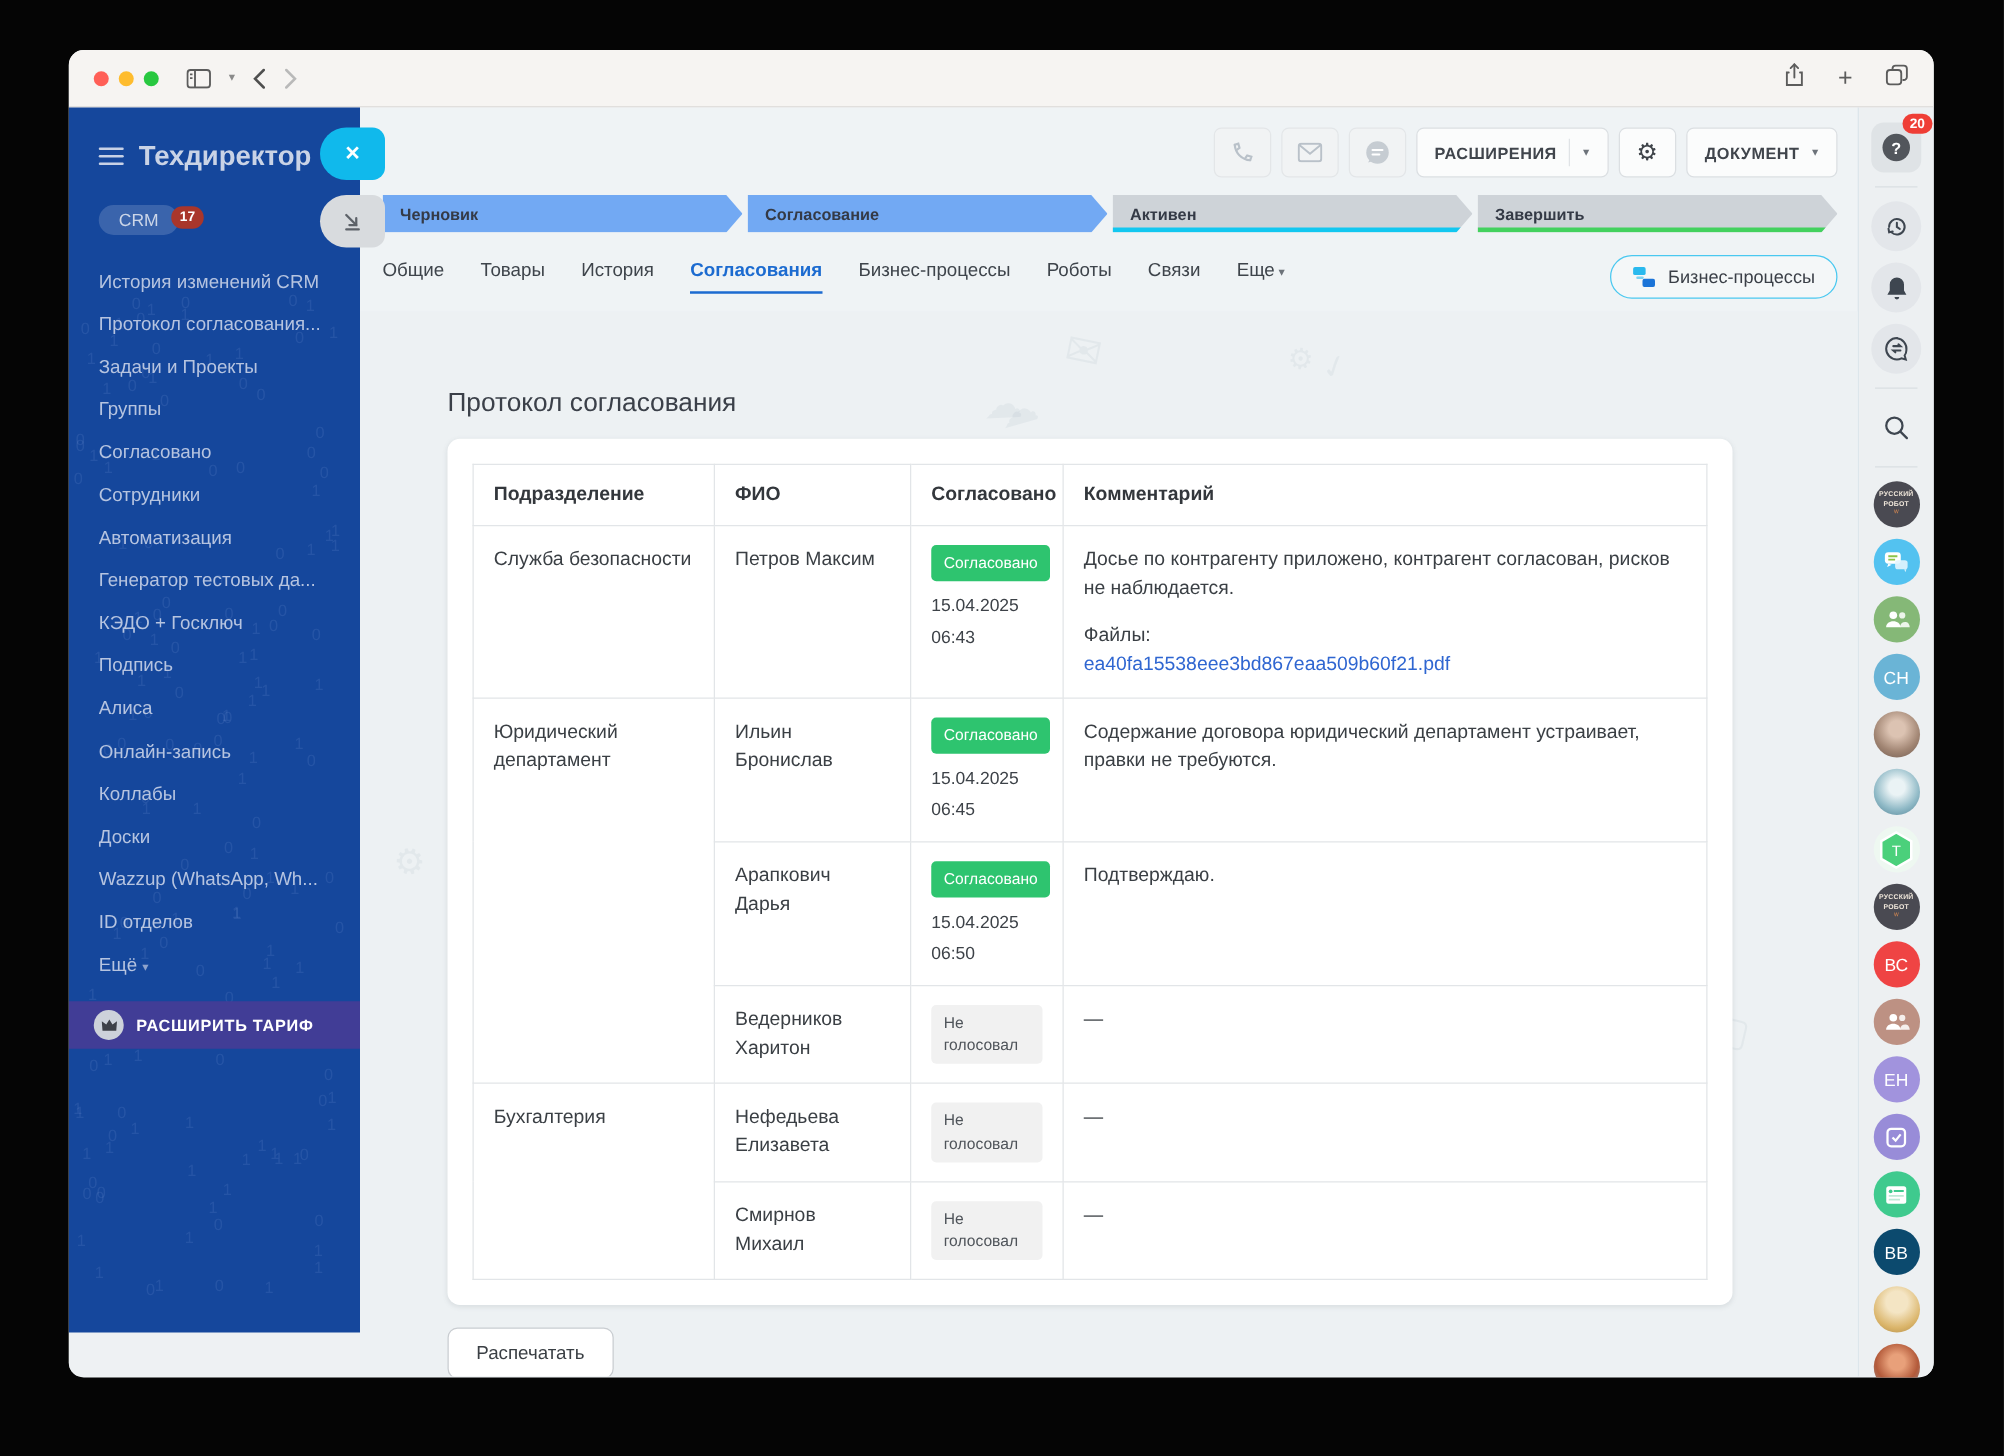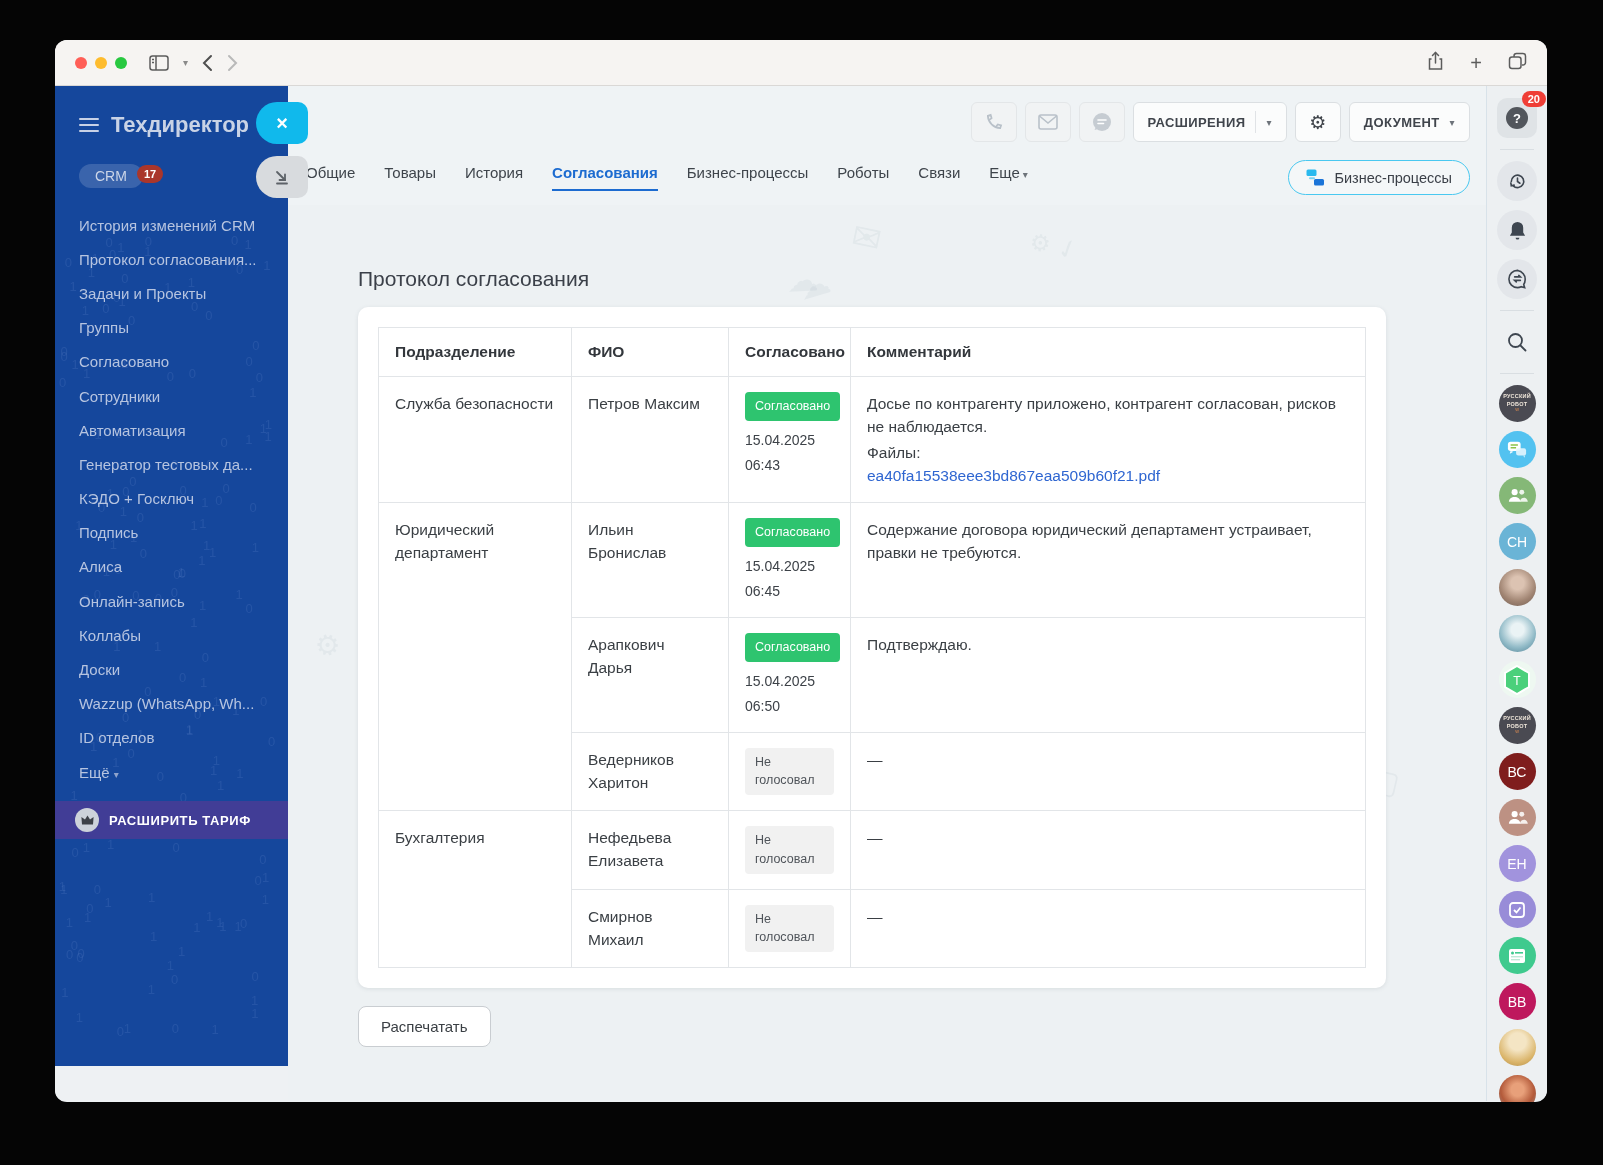--- a/index.html
+++ b/index.html
@@ -91,21 +91,21 @@
   table.approval { width:100%; border-collapse:collapse; table-layout:fixed; }
   table.approval th, table.approval td { border:1px solid #e2e5e8; text-align:left; vertical-align:top; }
   table.approval { border:1px solid #d6d9dd; }
   table.approval th { font-size:15.5px; color:#33373c; padding:15px 16px; font-weight:bold; background:#fff; }
   table.approval td { font-size:15.5px; color:#3a3f44; padding:15px 16px; line-height:1.5; }
   .badge { display:inline-block; font-size:12.5px; padding:5px 10px; border-radius:4px; }
   .badge.approved { background:#2ec46f; color:#fff; }
   .badge.none { background:#f1f1f1; color:#4f545a; }
   .st-date { margin-top:9px; font-size:14px; color:#3d4248; }
   .st-time { margin-top:4px; font-size:14px; color:#3d4248; }
-  .files-label { margin-top:2px; }
+  .files-label { margin-top:14px; }
   .file-link { color:#2f66d1; text-decoration:none; word-break:break-all; cursor:pointer; display:inline-block; }
   .print-btn { position:relative; z-index:2; margin-top:18px; background:#fff; border:1px solid #c9cdd1; border-radius:8px; padding:11px 22px; font-size:15px; color:#3a3f44; cursor:pointer; font-family:inherit; }
 
   
   .rail { width:61px; flex:none; background:#edf0f2; border-left:1px solid #d8e2e9; display:flex; flex-direction:column; align-items:center; padding-top:12px; gap:9px; }
   .rail-item { position:relative; width:40px; height:40px; border-radius:10px; display:flex; align-items:center; justify-content:center; cursor:pointer; flex:none; }
   .rail-help { background:#dfe3e6; }
   .help-inner { width:22px; height:22px; border-radius:50%; background:#52565c; color:#fff; font-size:13px; font-weight:bold; display:flex; align-items:center; justify-content:center; }
   .rail-badge { position:absolute; top:-7px; right:-9px; background:#ef3e36; color:#fff; font-size:11px; font-weight:bold; padding:2px 6px; border-radius:10px; }
   .rail-circle { background:#e3e6ea; border-radius:50%; }
@@ -403,20 +403,26 @@
             <span class="caret">▾</span>
           </div>
           <div class="gearbtn">⚙</div>
           <div class="txtbtn">
             <span>ДОКУМЕНТ</span>
             <span class="caret">▾</span>
           </div>
         </div>
       </div>
 
+      <div class="stages" id="stages">
+          <div class="stage stage-blue">Черновик</div>
+          <div class="stage stage-blue">Согласование</div>
+          <div class="stage stage-gray">Активен<div class="stripe" style="background: rgb(18, 199, 240);"></div></div>
+          <div class="stage stage-gray">Завершить<div class="stripe" style="background: rgb(67, 209, 94);"></div></div>
+        </div>
 
       <div class="tabsrow">
         <div class="tabs" id="tabs">
             <div class="tab">Общие</div>
             <div class="tab">Товары</div>
             <div class="tab">История</div>
             <div class="tab active">Согласования</div>
             <div class="tab">Бизнес-процессы</div>
             <div class="tab">Роботы</div>
             <div class="tab">Связи</div>
@@ -615,21 +621,21 @@
           <svg width="30" height="32" viewBox="0 0 30 32">
             <polygon points="15,2 27,9 27,23 15,30 3,23 3,9" fill="#4bd07b" stroke="#fff" stroke-width="2"></polygon>
             <text x="15" y="21" text-anchor="middle" fill="#fff" font-size="12" font-family="Liberation Sans,sans-serif">T</text>
           </svg>
         </div>
         <div class="avatar kind-logo logo" style="background: rgb(74, 74, 82);">
           <b>РУССКИЙ</b>
           <b>РОБОТ</b>
           <i>ᵂ</i>
         </div>
-        <div class="avatar kind-initials" style="background: #7f1d1d;">ВС</div>
+        <div class="avatar kind-initials" style="background: #ef4444;">ВС</div>
         <div class="avatar kind-people" style="background: rgb(189, 145, 131);">
           <svg width="21" height="15" viewBox="0 0 22 15" fill="#fff">
             <circle cx="8" cy="4" r="3.2"></circle>
             <path d="M2 14c0-3.2 2.7-5 6-5s6 1.8 6 5z"></path>
             <circle cx="15.5" cy="4.2" r="2.6" opacity="0.85"></circle>
             <path d="M13.5 14c0.3-2.6 2-4.2 4.5-4.2 1.7 0 3.4 1.1 3.8 4.2z" opacity="0.85"></path>
           </svg>
         </div>
         <div class="avatar kind-initials" style="background: rgb(161, 147, 221);">ЕН</div>
         <div class="avatar kind-task" style="background: rgb(152, 140, 216);">
@@ -640,18 +646,18 @@
         </div>
         <div class="avatar kind-news" style="background: rgb(63, 202, 142);">
           <svg width="18" height="16" viewBox="0 0 18 16">
             <rect x="1" y="1" width="16" height="14" rx="2" fill="#fff"></rect>
             <circle cx="4.5" cy="5" r="1.5" fill="#3fca8e"></circle>
             <rect x="7" y="4" width="8" height="1.6" fill="#3fca8e"></rect>
             <rect x="3" y="8" width="12" height="1.4" fill="#bde9d6"></rect>
             <rect x="3" y="11" width="9" height="1.4" fill="#bde9d6"></rect>
           </svg>
         </div>
-        <div class="avatar kind-initials" style="background: #be185d;">ВВ</div>
+        <div class="avatar kind-initials" style="background: #0c4a6e;">ВВ</div>
         <div class="avatar kind-photo-blonde"></div>
         <div class="avatar kind-photo-redhead"></div>
       </div>
   </div>
 </div>
 
 </body></html>

